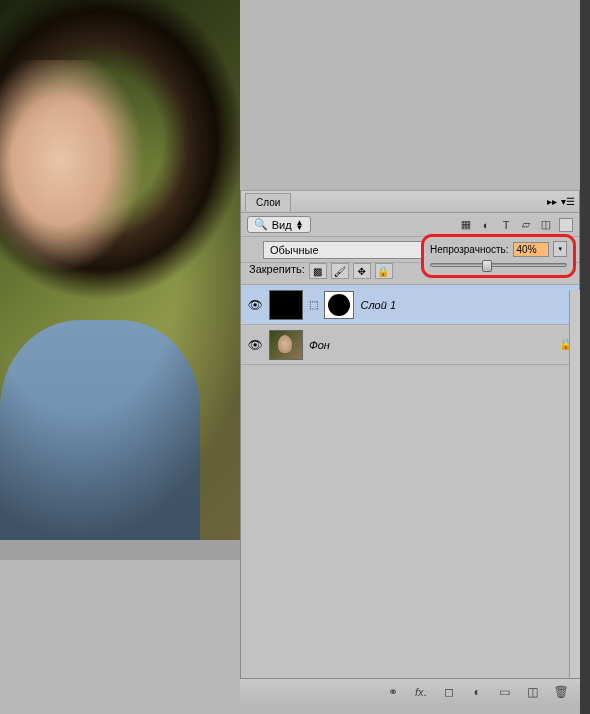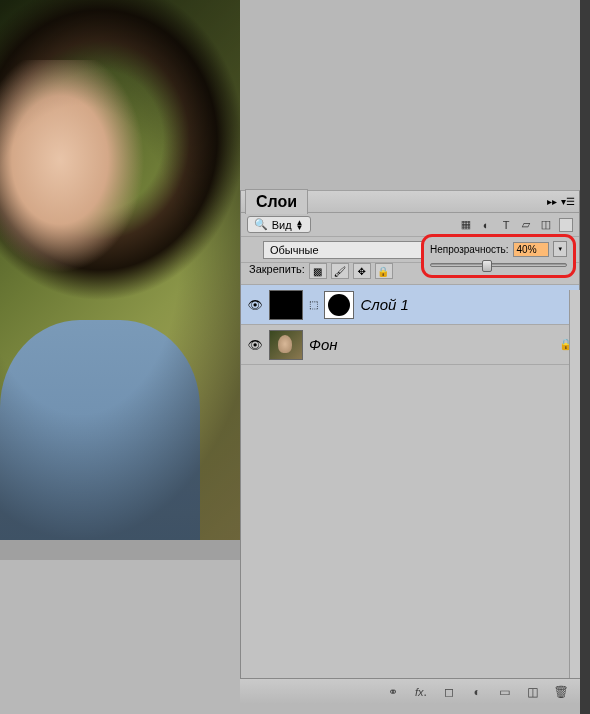--- a/index.html
+++ b/index.html
@@ -9,21 +9,21 @@
 .photo { width: 240px; height: 540px; background: linear-gradient(135deg, #2a3815 0%, #4a5825 20%, #6b7935 40%, #8a9548 60%, #b5a862 100%); position: relative; overflow: hidden; }
 .photo-face { position: absolute; left: 0; top: 60px; width: 180px; height: 260px; background: radial-gradient(ellipse 120px 160px at 60px 100px, #e8c4a8 0%, #d4a888 40%, transparent 70%); }
 .photo-hair { position: absolute; left: 0; top: 0; width: 240px; height: 320px; background: radial-gradient(ellipse 180px 200px at 100px 140px, transparent 35%, #3a2818 50%, #1a1208 65%, transparent 80%); }
 .photo-body { position: absolute; left: 0; bottom: 0; width: 200px; height: 220px; background: linear-gradient(180deg, #7a9ab8 0%, #6888a8 100%); border-radius: 40% 40% 0 0; }
 .vignette { position: absolute; inset: 0; background: radial-gradient(ellipse 180px 280px at 80px 260px, transparent 55%, rgba(0,0,0,0.4) 100%); }
 
 .panel-wrap { position: absolute; left: 240px; top: 190px; right: 10px; bottom: 10px; background: #c2c2c2; border: 1px solid #888; border-top-color: #a0a0a0; }
 .right-edge { position: absolute; right: 0; top: 0; width: 10px; height: 100%; background: #3a3a3a; }
 
 .tab-bar { height: 22px; background: linear-gradient(#d0d0d0, #c0c0c0); border-bottom: 1px solid #9a9a9a; display: flex; align-items: center; padding: 0 4px; position: relative; }
-.tab { padding: 3px 10px; background: #c8c8c8; border: 1px solid #999; border-bottom: none; font-size: 16px; font-weight: bold; }
+.tab { padding: 3px 10px; background: #c8c8c8; border: 1px solid #999; border-bottom: none; font-size: 10px; }
 .tab-icons { position: absolute; right: 4px; top: 3px; display: flex; gap: 2px; }
 .tab-icon { width: 14px; height: 14px; font-size: 10px; display: flex; align-items: center; justify-content: center; }
 
 .row1 { height: 24px; display: flex; align-items: center; padding: 0 6px; gap: 4px; border-bottom: 1px solid #a8a8a8; position: relative; }
 .dropdown-small { background: #e4e4e4; border: 1px solid #888; border-radius: 3px; padding: 1px 6px; display: flex; align-items: center; gap: 4px; font-size: 10px; }
 .arrows { font-size: 8px; line-height: 5px; }
 .icon-strip { position: absolute; right: 26px; display: flex; gap: 6px; }
 .mini-icon { width: 14px; height: 14px; display: flex; align-items: center; justify-content: center; font-size: 11px; color: #333; cursor: pointer; }
 .right-square { position: absolute; right: 6px; width: 14px; height: 14px; background: #d8d8d8; border: 1px solid #888; }
 
@@ -45,21 +45,21 @@
 .layers { background: #c2c2c2; }
 .layer { height: 40px; display: flex; align-items: center; padding: 0 6px; gap: 6px; border-bottom: 1px solid #a8a8a8; }
 .layer.active { background: #b8cce8; }
 .eye { width: 16px; height: 16px; display: flex; align-items: center; justify-content: center; font-size: 12px; }
 .thumb { width: 34px; height: 30px; border: 1px solid #666; background: #000; }
 .thumb-photo { background: linear-gradient(135deg, #3a4820, #8a7850); position: relative; }
 .thumb-photo::after { content: ""; position: absolute; left: 8px; top: 4px; width: 14px; height: 18px; background: radial-gradient(#d8b898, #a88868); border-radius: 50% 50% 40% 40%; }
 .link-ic { font-size: 10px; }
 .mask { width: 30px; height: 28px; background: #fff; border: 1px solid #666; position: relative; }
 .mask::after { content: ""; position: absolute; left: 3px; top: 2px; width: 22px; height: 22px; background: #000; border-radius: 50%; }
-.layer-name { font-size: 15px; font-style: italic; }
+.layer-name { font-size: 11px; font-style: italic; }
 .lock-right { margin-left: auto; font-size: 11px; }
 
 .bottom-bar { position: absolute; left: 240px; bottom: 10px; right: 10px; height: 26px; background: linear-gradient(#cacaca, #b8b8b8); border-top: 1px solid #888; display: flex; align-items: center; justify-content: flex-end; gap: 10px; padding: 0 10px; }
 .bb-icon { width: 18px; height: 18px; display: flex; align-items: center; justify-content: center; font-size: 12px; color: #444; cursor: pointer; }
 
 .scroll-ghost { position: absolute; right: 10px; top: 290px; bottom: 36px; left: 569px; background: #c8c8c8; border-left: 1px solid #999; }
 </style>
 </head>
 <body>
 

